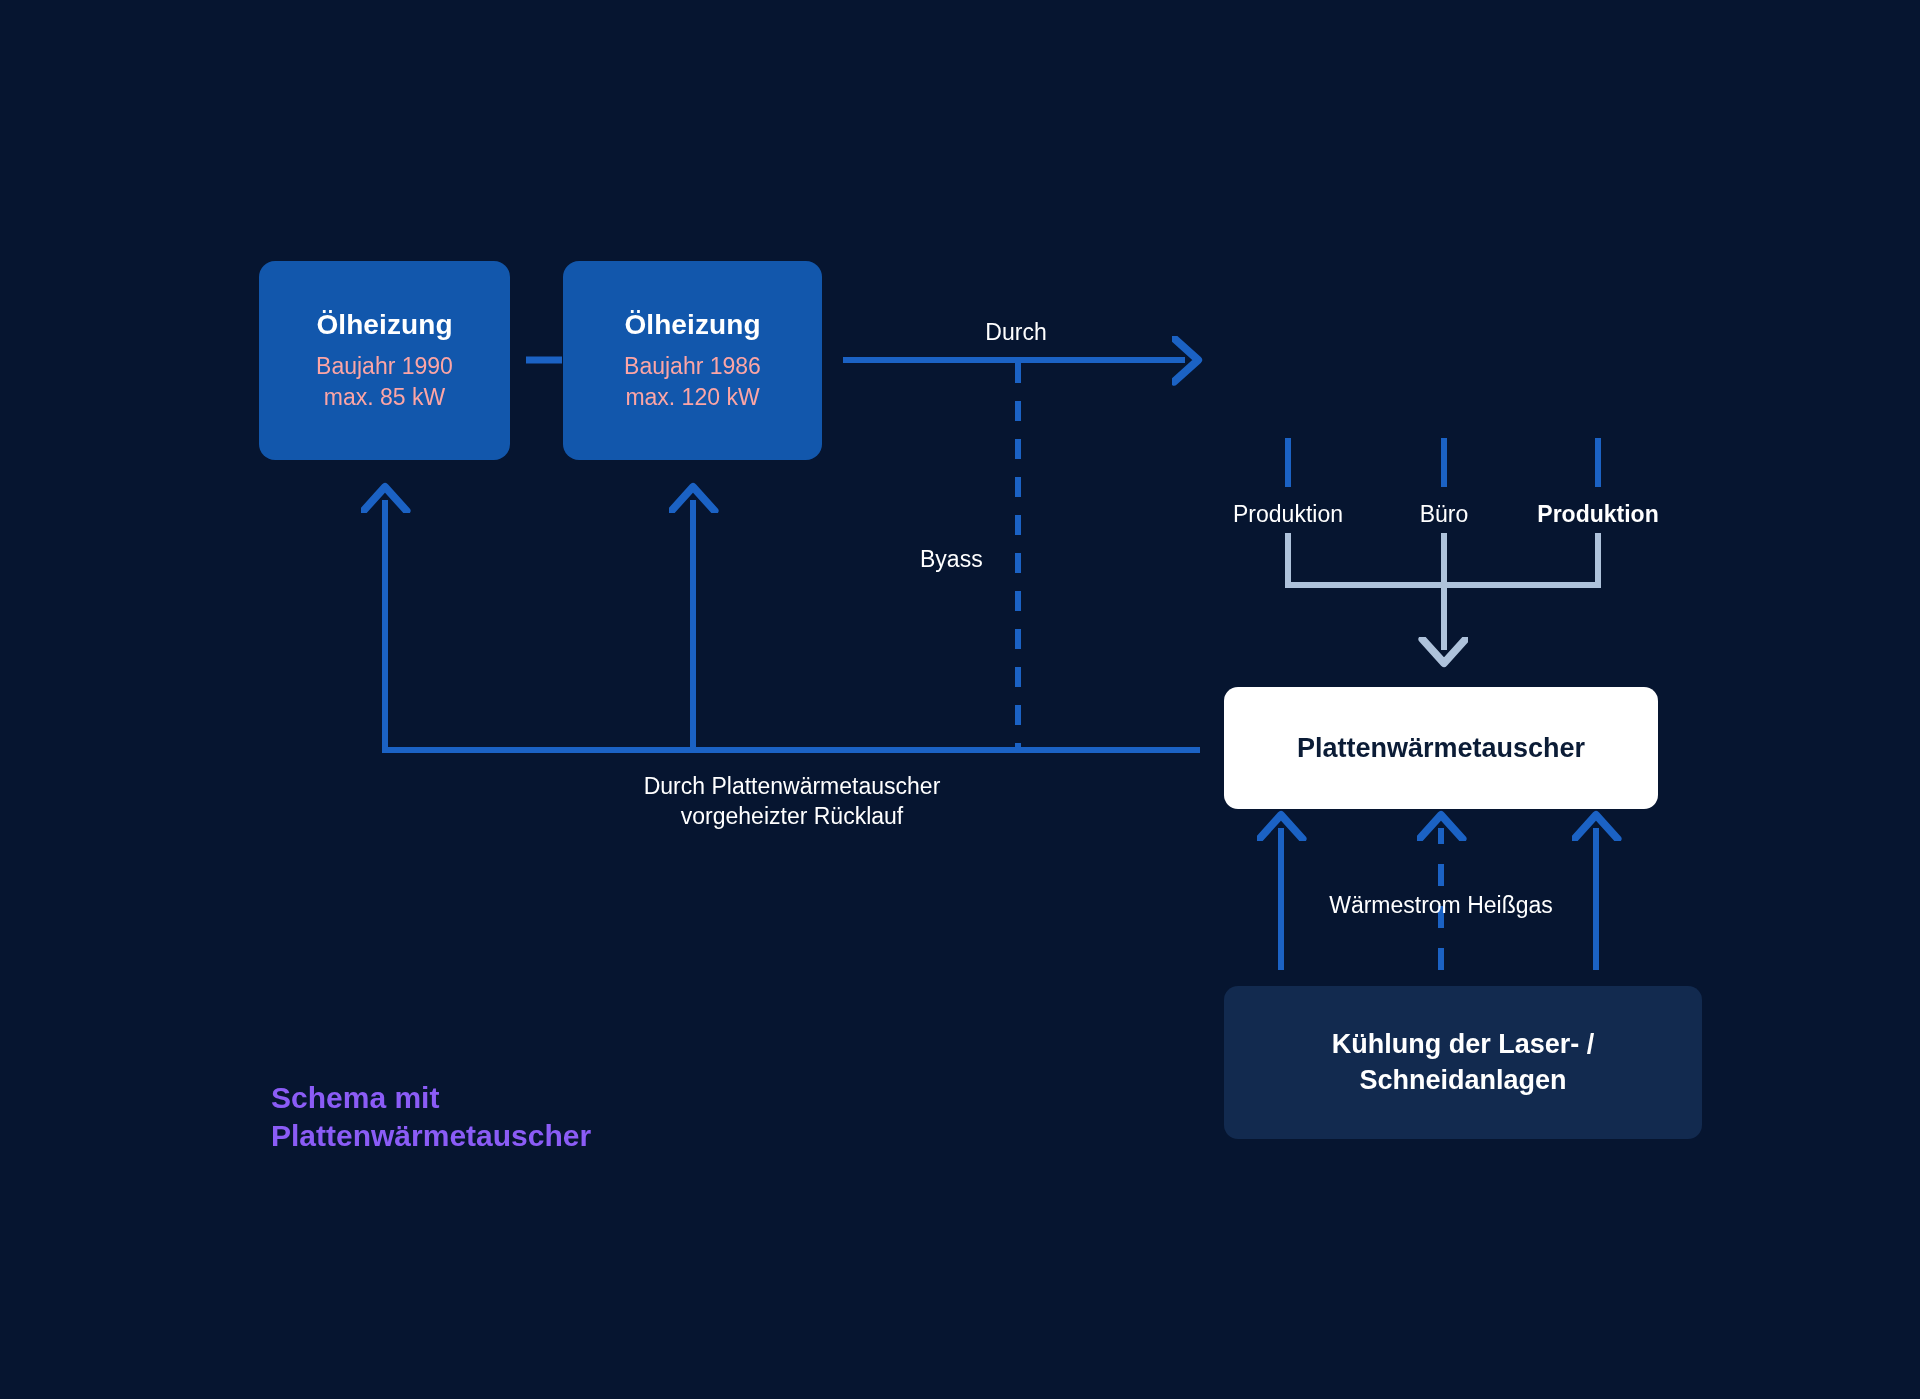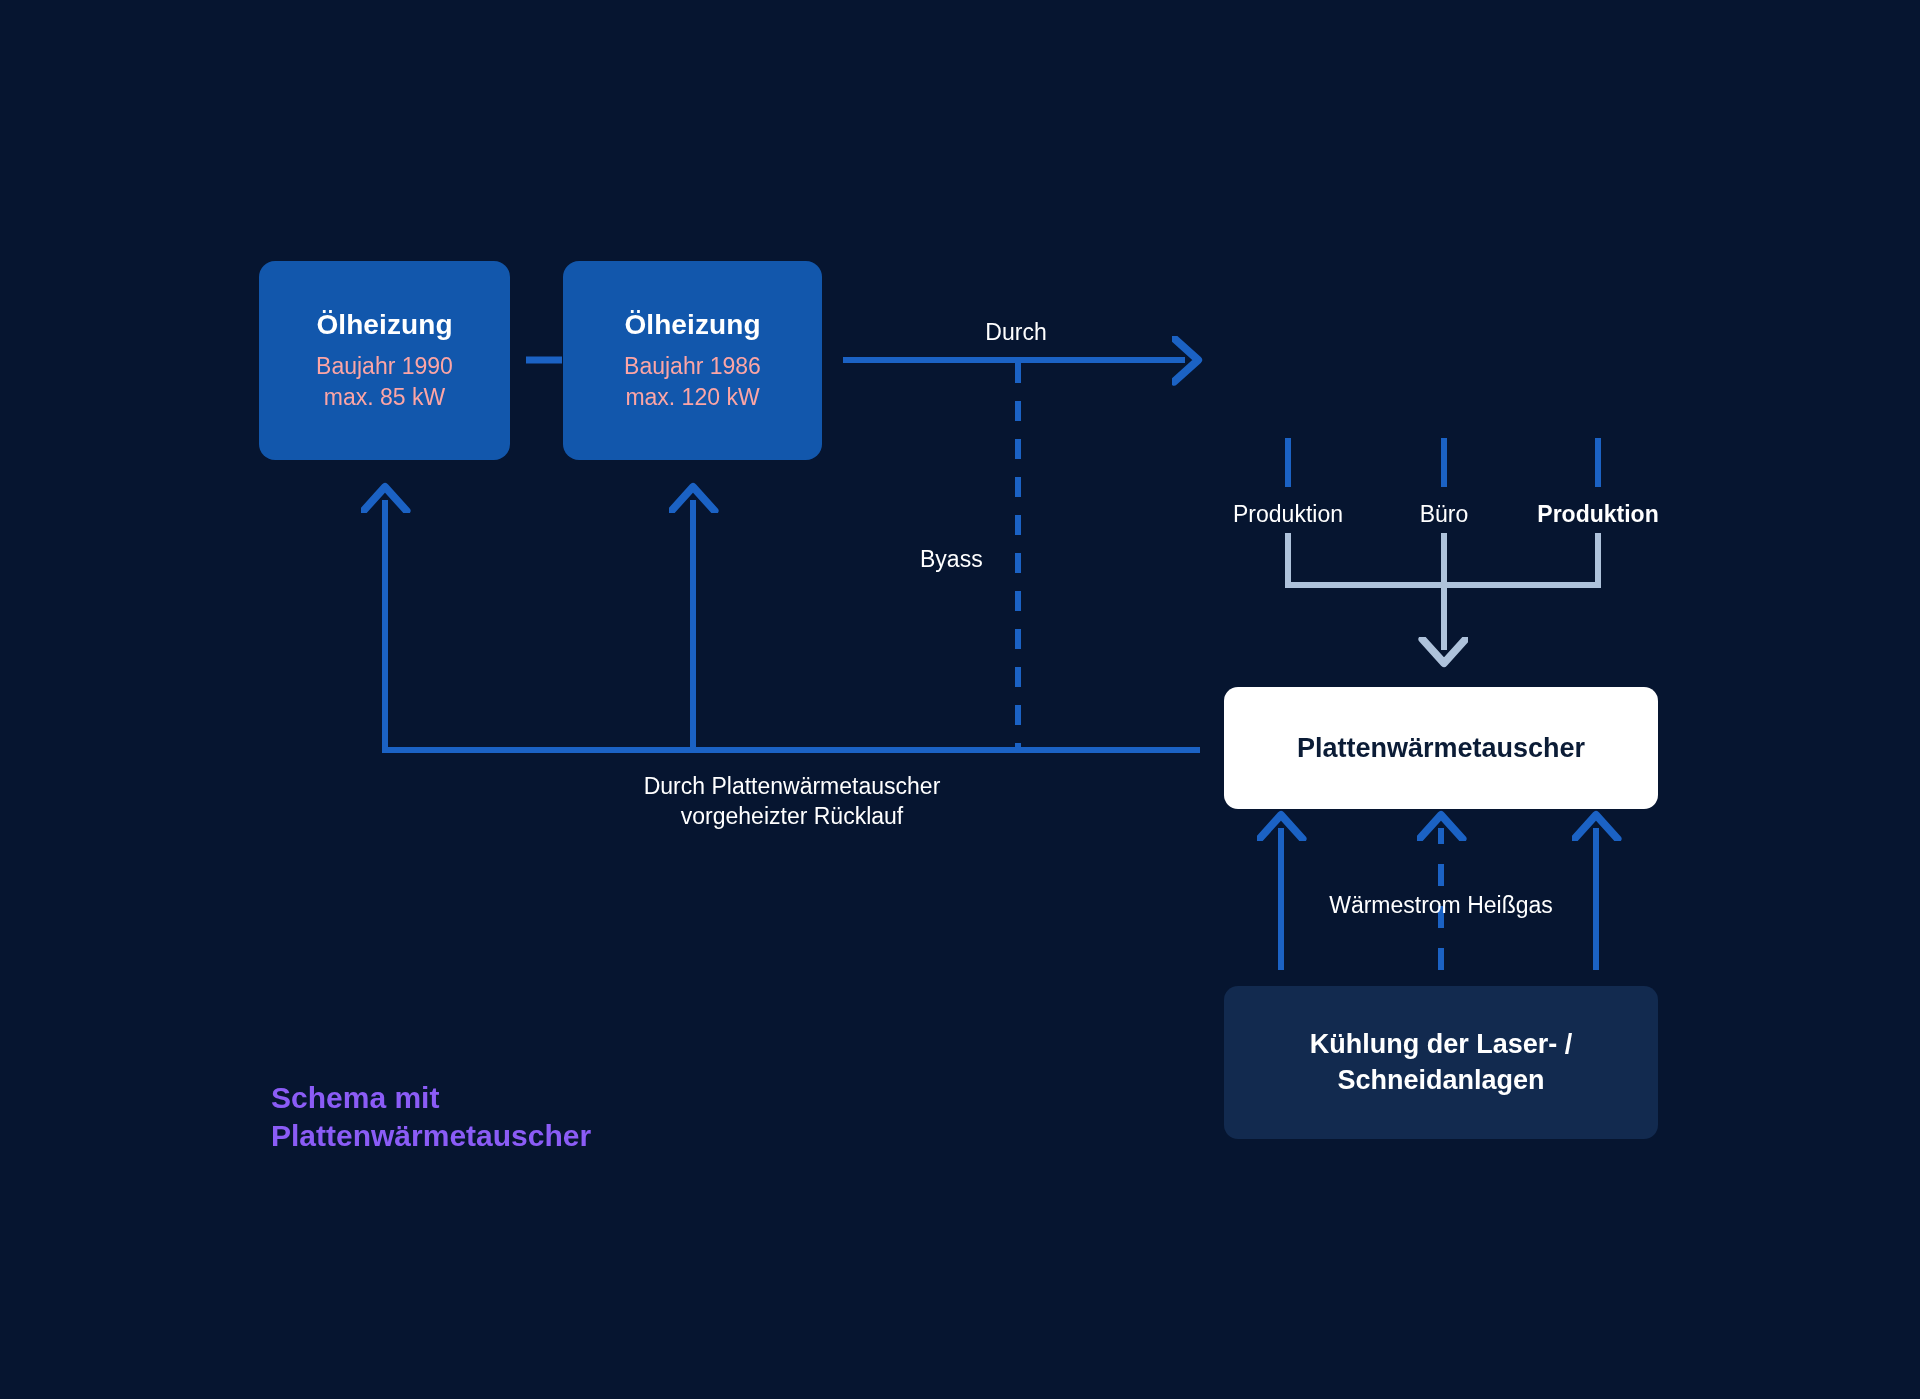--- a/index.html
+++ b/index.html
@@ -155,21 +155,21 @@
     <div class="node-title">Ölheizung</div>
     <div class="node-sub" style="white-space: pre-line;">Baujahr 1986
 max. 120 kW</div>
   </div>
 
 
   <div class="node card-white" style="left:1224px; top:687px; width:434px; height:122px;">
     <div class="node-title">Plattenwärmetauscher</div>
   </div>
 
-  <div class="node card-navy" style="left:1224px; top:986px; width:434px; height:153px;">
+  <div class="node card-navy" style="left:1224px; top:986px; width:478px; height:153px;">
     <div class="node-title" style="white-space: pre-line;">Kühlung der Laser- /
 Schneidanlagen</div>
   </div>
 
   <div class="floatlabel center" style="left:1016px; top:318px;">Durch</div>
 
   <div class="floatlabel" style="left:920px; top:545px;">Byass</div>
 
   <div class="floatlabel center" style="left:792px; top:772px; text-align:center; white-space:pre-line;">Durch Plattenwärmetauscher
 vorgeheizter Rücklauf</div>

